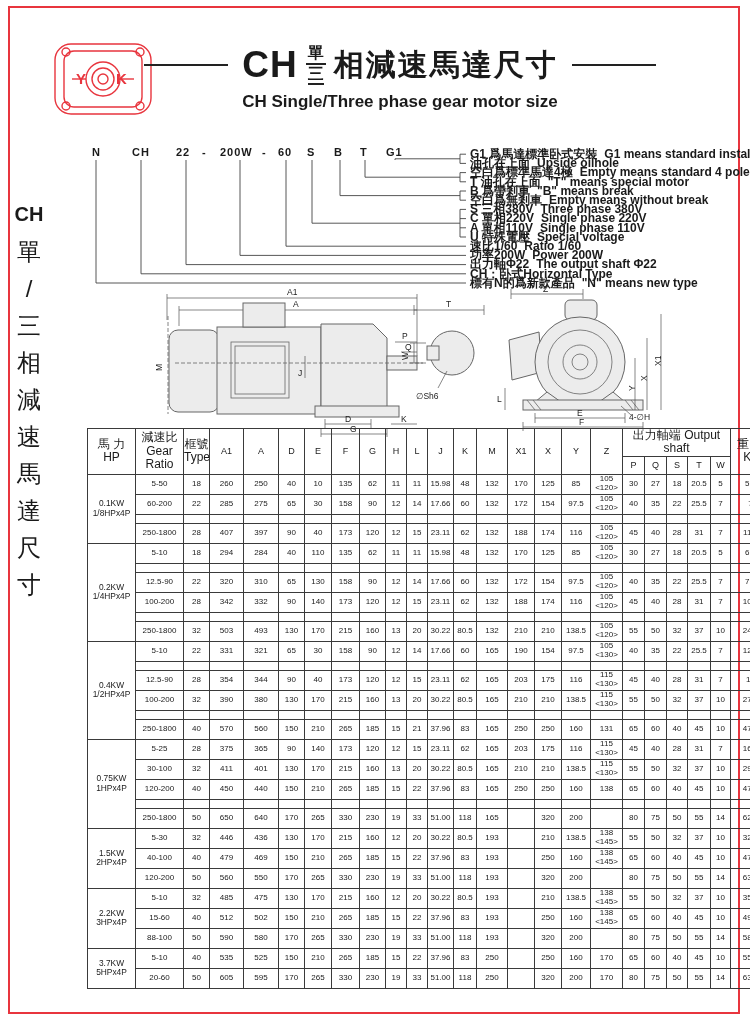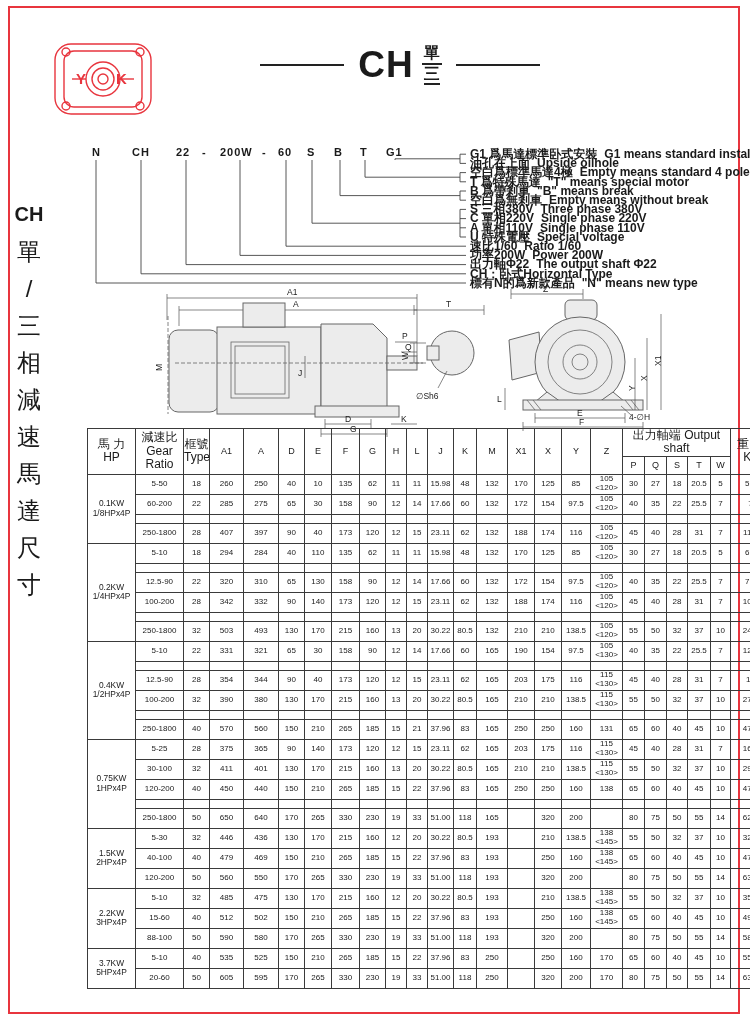--- a/index.html
+++ b/index.html
@@ -84,23 +84,25 @@
 
   <div class="title-wrap">
     <div class="title-row">
       <span class="rule"></span>
       <span class="title-main">
         <span class="t-ch">CH</span>
         <span class="t-frac">
           <span class="top">單</span>
           <span class="bot">三</span>
         </span>
+        <span class="t-rest">相減速馬達尺寸</span>
       </span>
       <span class="rule"></span>
     </div>
+    <div class="subtitle">CH Single/Three phase gear motor size</div>
   </div>
 
   <div class="vstrip" id="vstrip">
       <span class="vchar">CH</span>
       <span class="vchar">單</span>
       <span class="vchar">/</span>
       <span class="vchar">三</span>
       <span class="vchar">相</span>
       <span class="vchar">減</span>
       <span class="vchar">速</span>
@@ -157,21 +159,21 @@
       </div>
       <div class="legend-row">
         <span class="lg-cn">油孔在上面</span>
         <span class="lg-en">Upside oilhole</span>
       </div>
       <div class="legend-row">
         <span class="lg-cn">空白爲標準馬達4極</span>
         <span class="lg-en">Empty means standard 4 poles motor</span>
       </div>
       <div class="legend-row">
-        <span class="lg-cn">T 爲特殊馬達</span>
+        <span class="lg-cn">T 油孔在上面</span>
         <span class="lg-en">"T"  means special motor</span>
       </div>
       <div class="legend-row">
         <span class="lg-cn">B 爲帶剎車</span>
         <span class="lg-en">"B"  means break</span>
       </div>
       <div class="legend-row">
         <span class="lg-cn">空白爲無剎車</span>
         <span class="lg-en">Empty means without break</span>
       </div>

